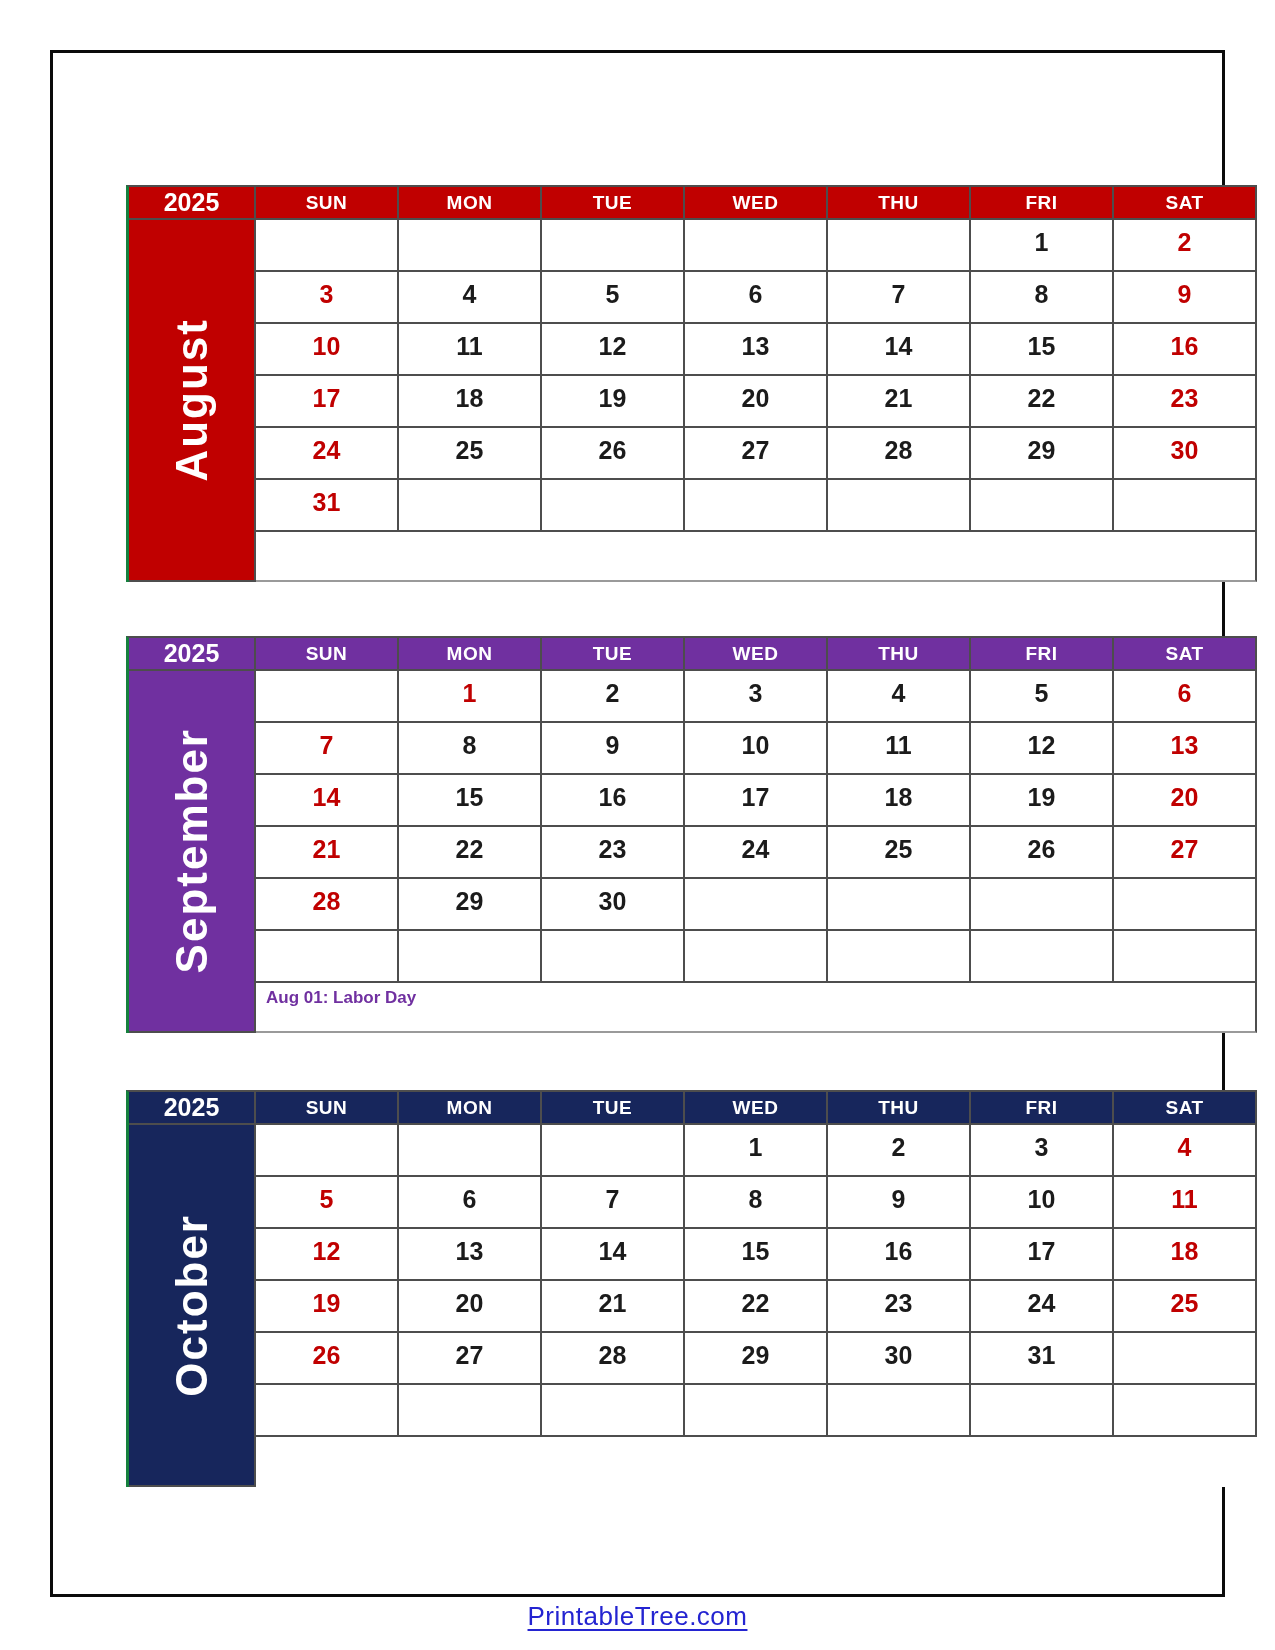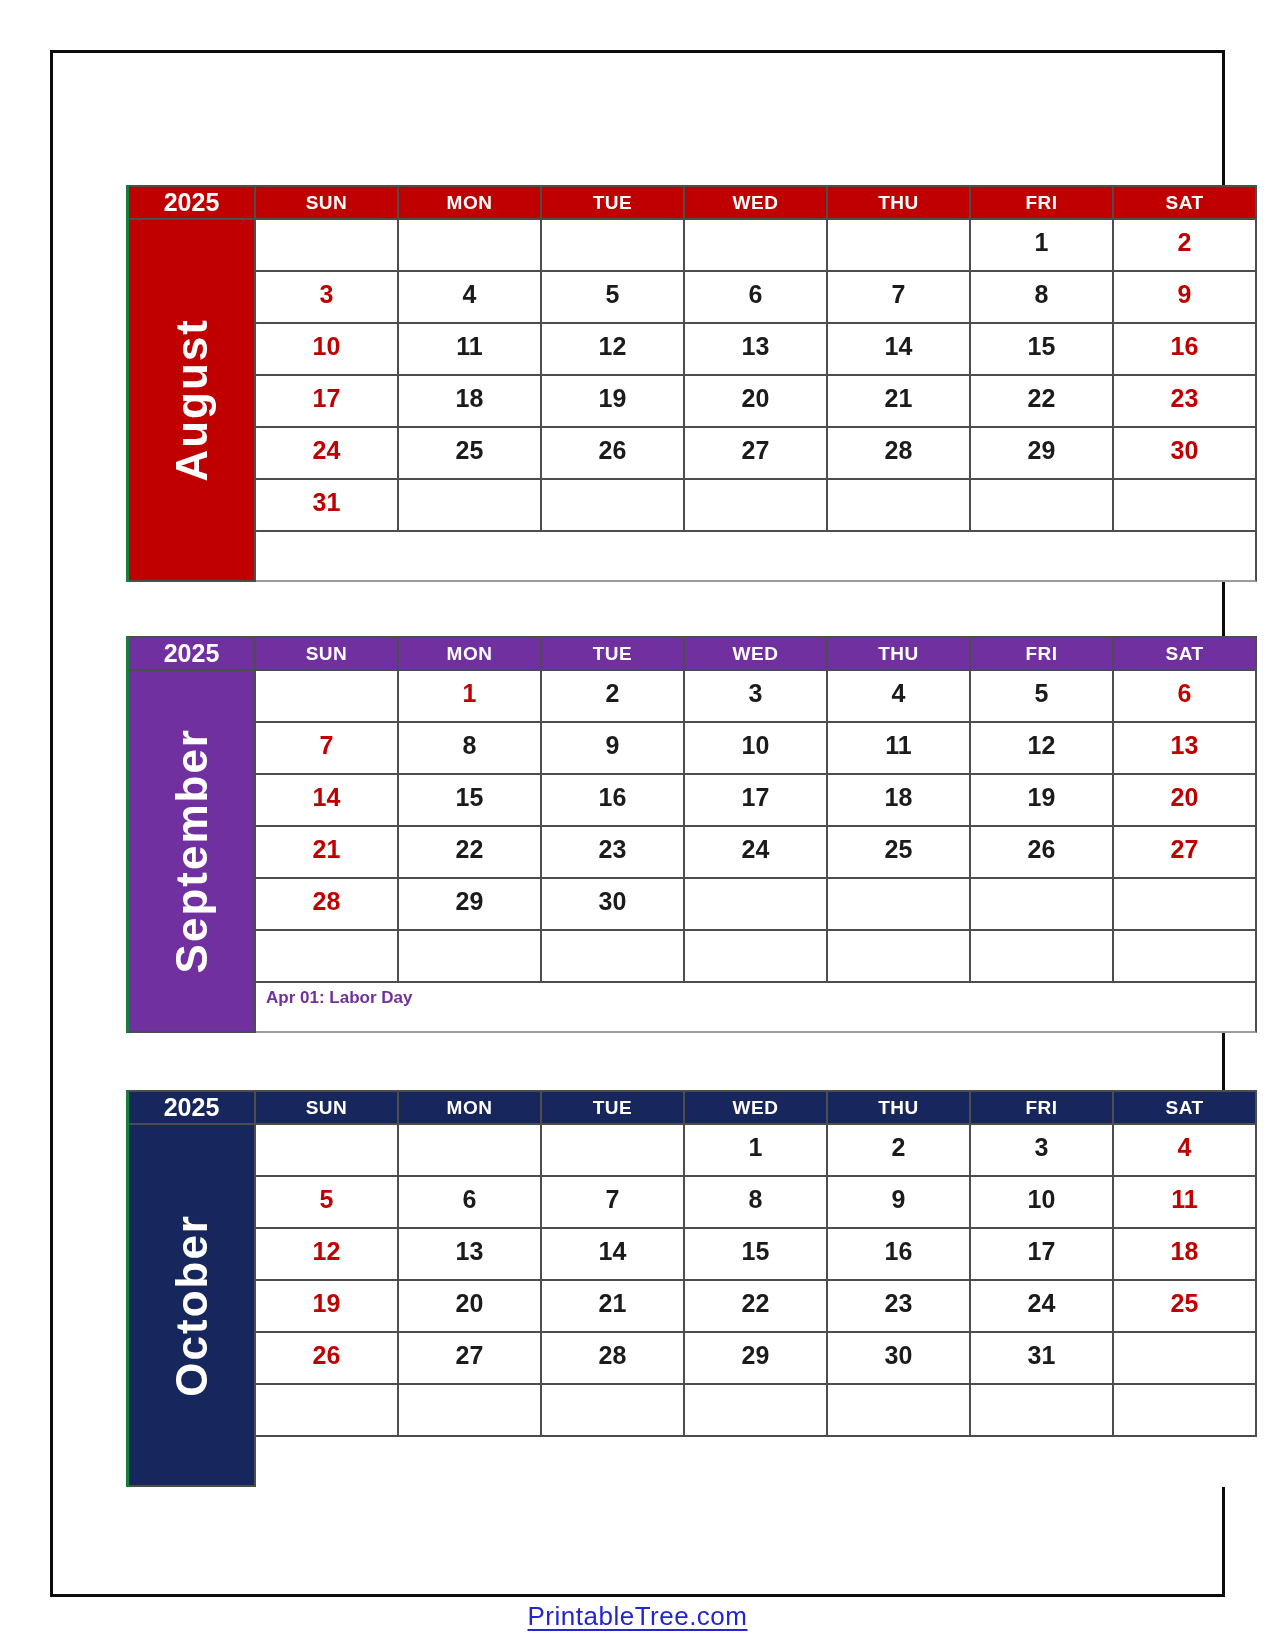--- a/index.html
+++ b/index.html
@@ -218,21 +218,21 @@
           <div class="cell date-cell" style="grid-area: 6 / 6;"></div>
           <div class="cell date-cell" style="grid-area: 6 / 7;"></div>
           <div class="cell date-cell" style="grid-area: 6 / 8;"></div>
           <div class="cell date-cell" style="grid-area: 7 / 2;"></div>
           <div class="cell date-cell" style="grid-area: 7 / 3;"></div>
           <div class="cell date-cell" style="grid-area: 7 / 4;"></div>
           <div class="cell date-cell" style="grid-area: 7 / 5;"></div>
           <div class="cell date-cell" style="grid-area: 7 / 6;"></div>
           <div class="cell date-cell" style="grid-area: 7 / 7;"></div>
           <div class="cell date-cell" style="grid-area: 7 / 8;"></div>
-          <div class="note-cell">Apr 01: Labor Day</div>
+          <div class="note-cell">Aug 01: Labor Day</div>
         </div>
         <div class="month m2" style="--theme: #17265C;">
           <div class="cell year-cell">2025</div>
           <div class="cell dow-cell">SUN</div>
           <div class="cell dow-cell">MON</div>
           <div class="cell dow-cell">TUE</div>
           <div class="cell dow-cell">WED</div>
           <div class="cell dow-cell">THU</div>
           <div class="cell dow-cell">FRI</div>
           <div class="cell dow-cell">SAT</div>

